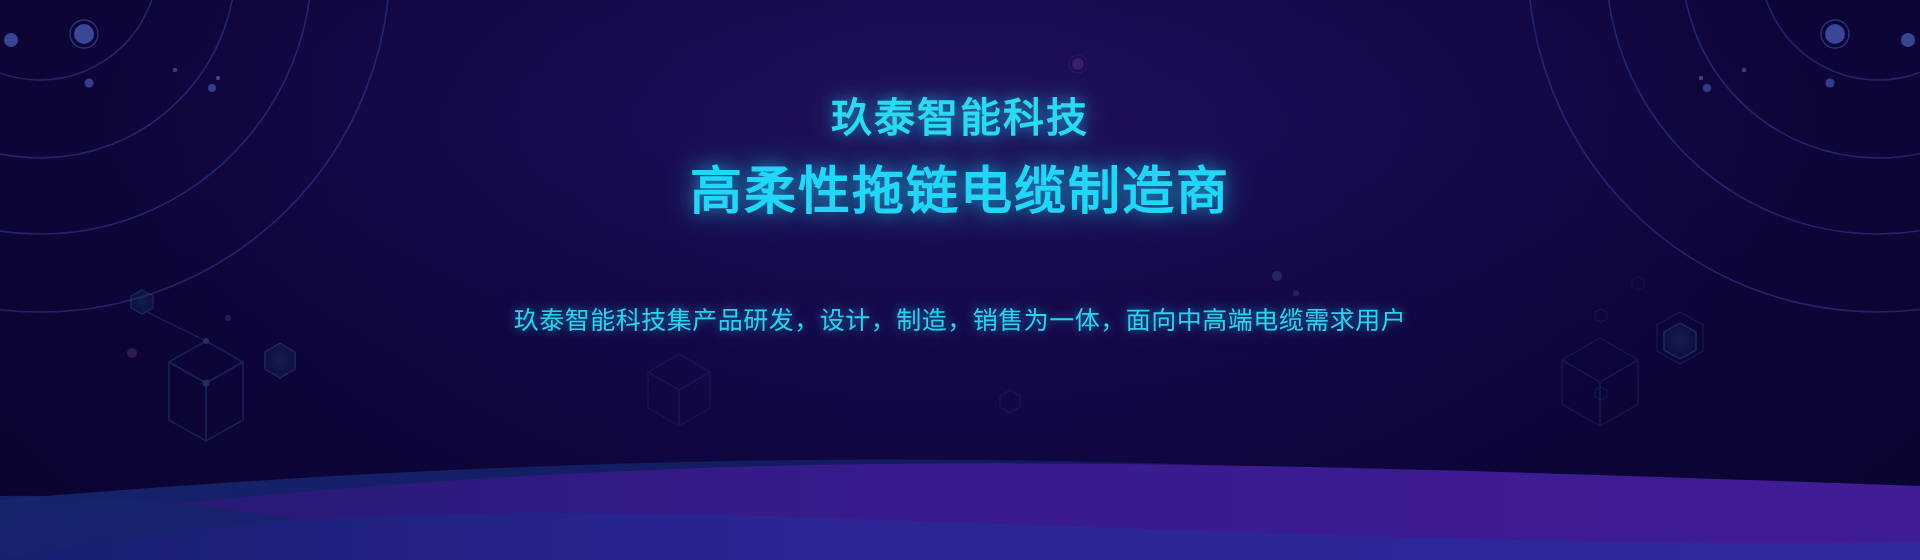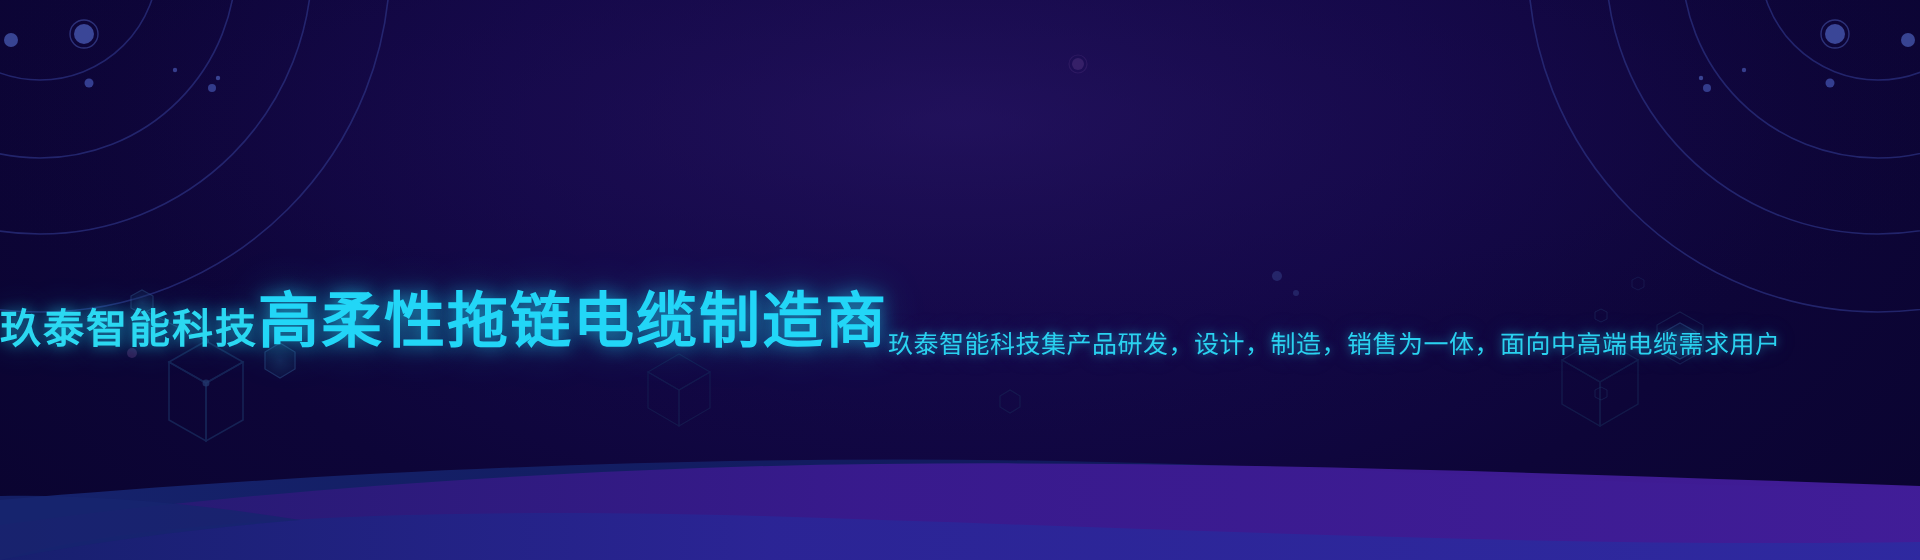--- a/index.html
+++ b/index.html
@@ -33,42 +33,42 @@
     width: 1920px;
     height: 560px;
     display: block;
   }
 
   
   .content {
     position: absolute;
     inset: 0;
     display: flex;
-    flex-direction: row;
+    flex-direction: column;
     align-items: center;
     justify-content: flex-start;
     padding-top: 98px;
     box-sizing: border-box;
   }
 
   .eyebrow {
     font-size: 41px;
     font-weight: 700;
     letter-spacing: 2px;
     color: #2bd9f2;
     line-height: 1;
     text-shadow:
       0 0 14px rgba(34, 215, 246, 0.55),
       0 0 34px rgba(34, 215, 246, 0.30);
     white-space: nowrap;
   }
 
   .headline {
     margin-top: 26px;
-    font-size: 61px;
+    font-size: 52px;
     font-weight: 700;
     letter-spacing: 2px;
     color: #22d6f7;
     line-height: 1;
     text-shadow:
       0 0 18px rgba(34, 214, 247, 0.60),
       0 0 46px rgba(34, 214, 247, 0.32);
     white-space: nowrap;
   }
 

